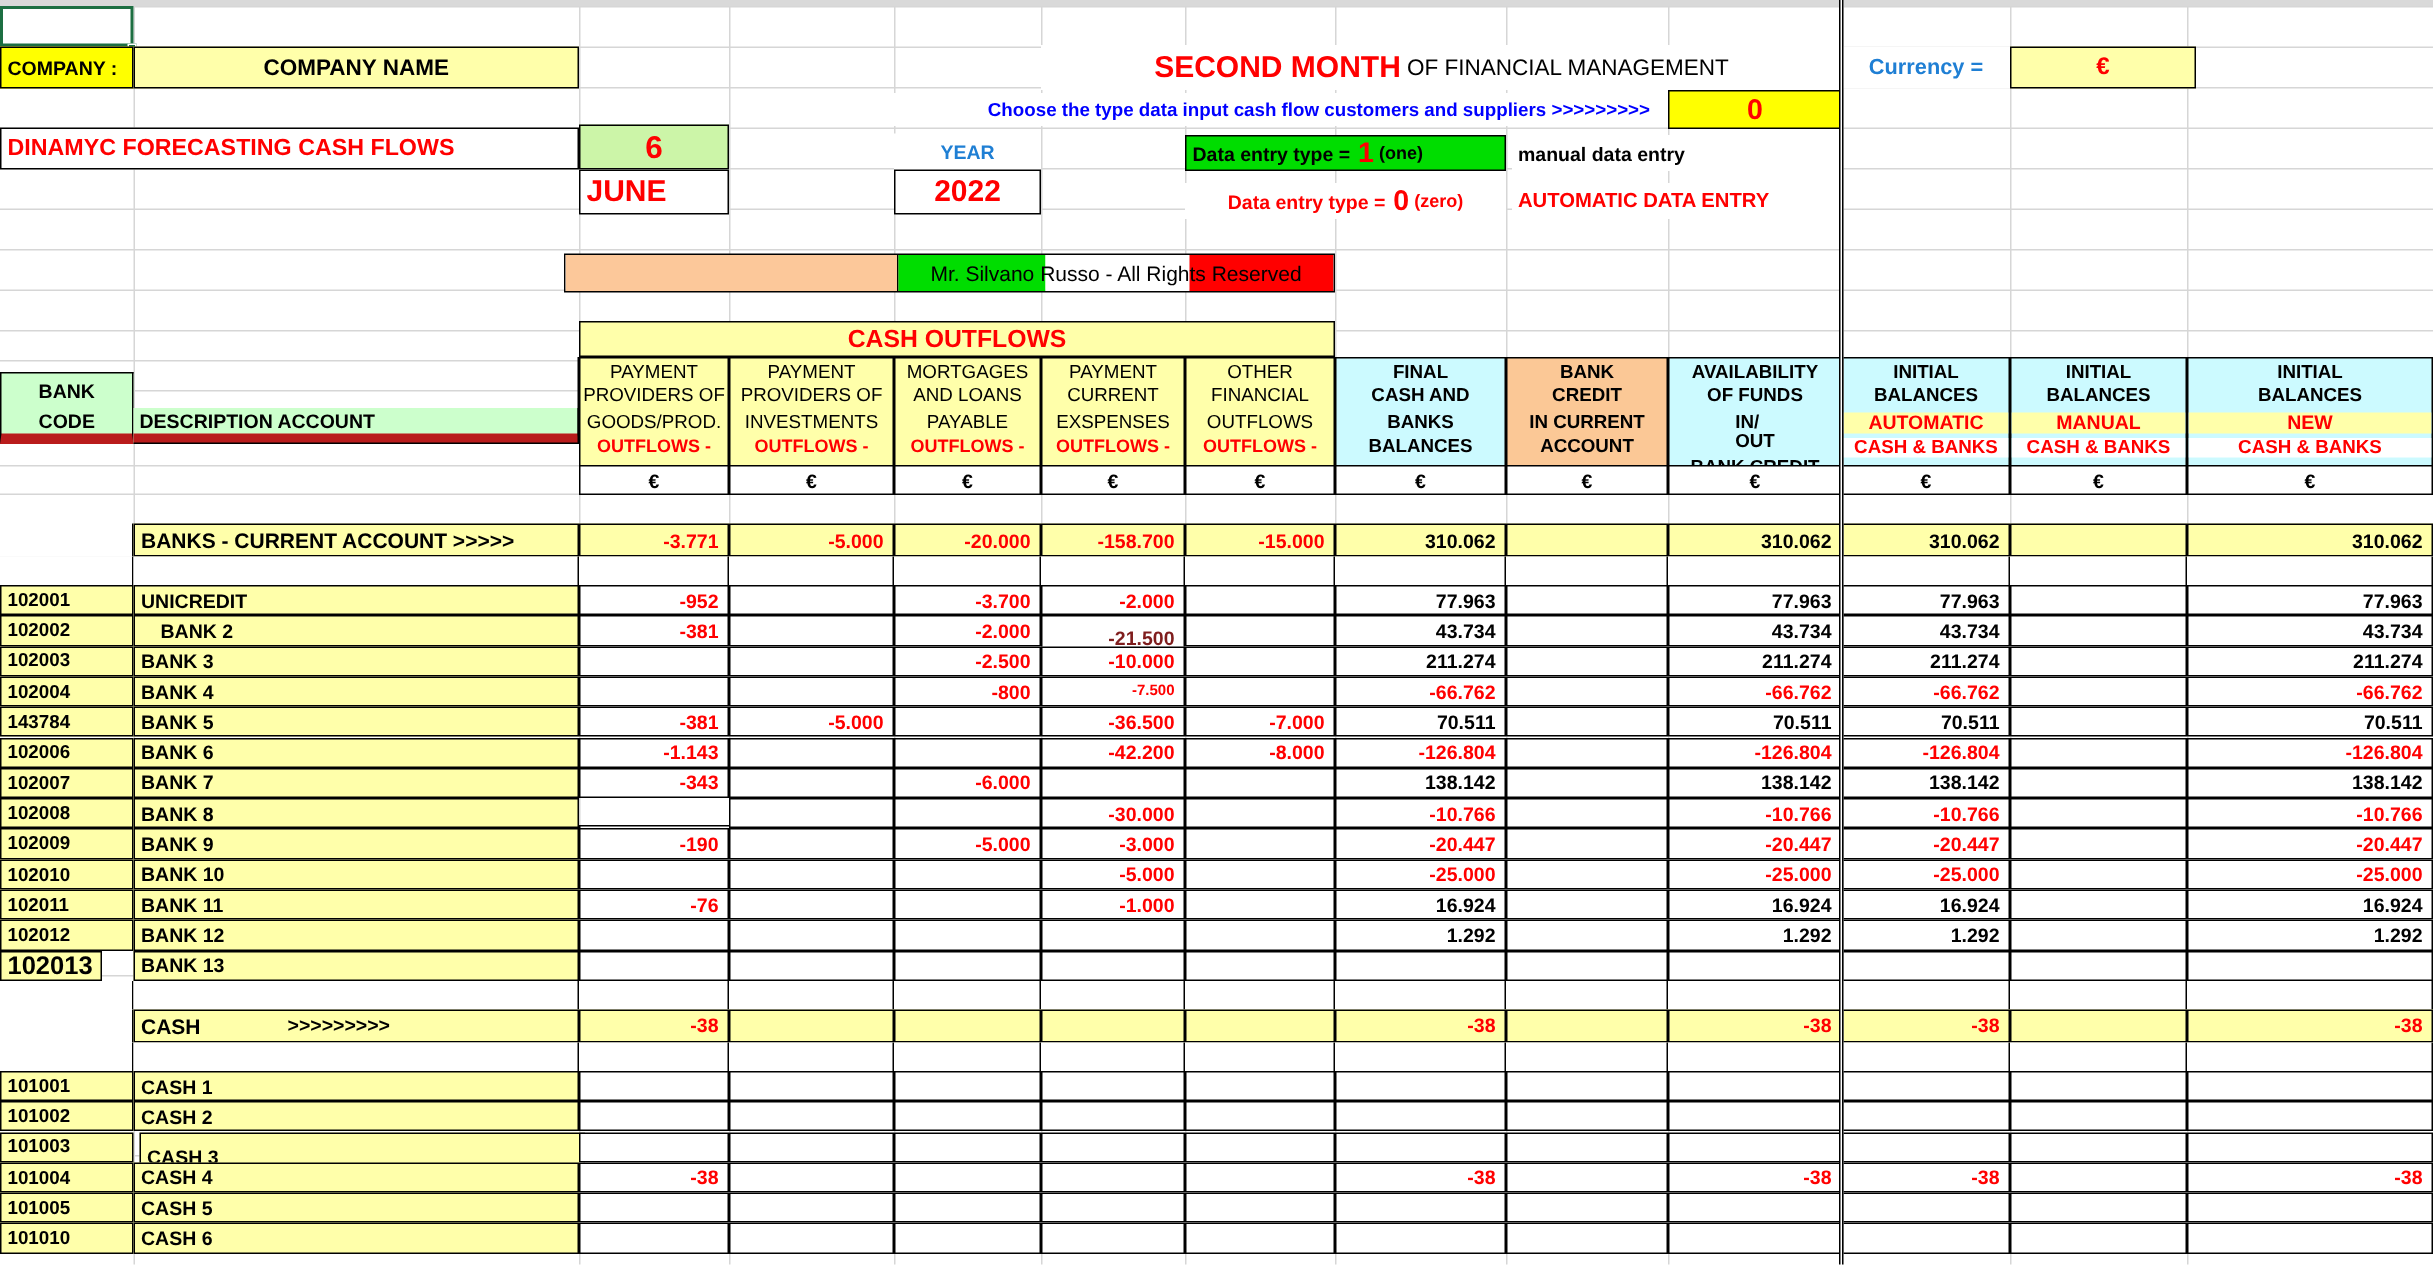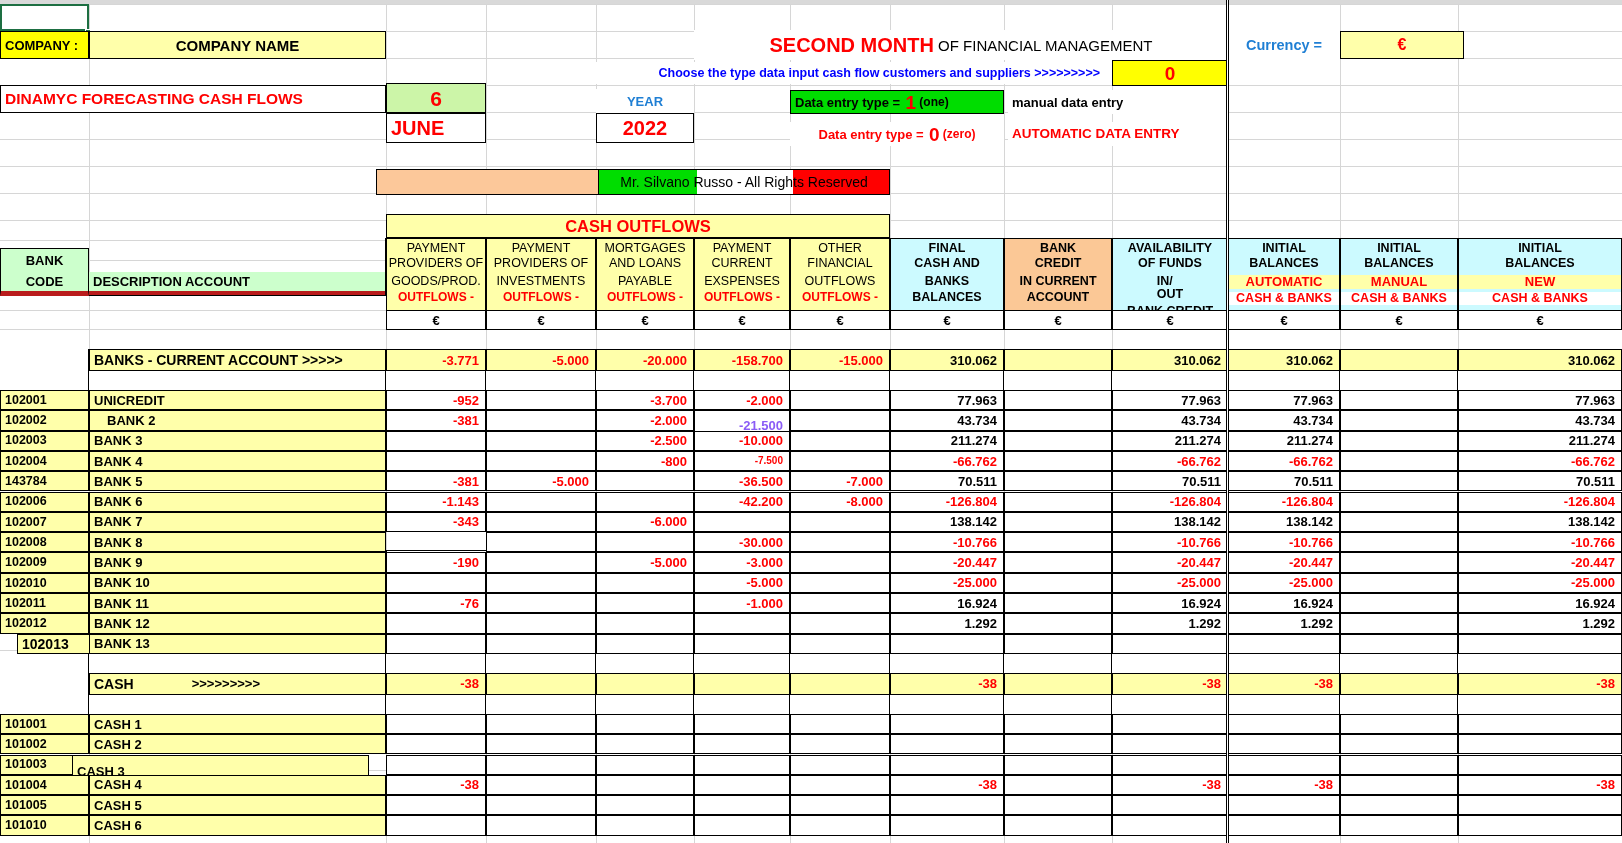--- a/index.html
+++ b/index.html
@@ -26,21 +26,21 @@
     font-weight:bold;
     color:#000000;
     white-space:nowrap;
     overflow:hidden;
     line-height:1;
   }
   .bk   { border:1px solid #000000; }
   .bkr  { border-right:1px solid #000000; }
   .bkl  { border-left:1px solid #000000; }
   .bkt  { border-top:1px solid #000000; }
-  .bkb  { border-bottom:5px solid #b91c1c; }
+  .bkb  { border-bottom:7px solid #b91c1c; }
   .left { justify-content:flex-start; padding-left:4px; }
   .right{ justify-content:flex-end; padding-right:6px; }
 
   .yel  { background:#ffff00; }
   .lyel { background:#ffffaa; }
   .lgrn { background:#ccffcc; }
   .lgrn2{ background:#ccf5a8; }
   .cyan { background:#ccfaff; }
   .orng { background:#fbc896; }
   .grn  { background:#00dd00; }
@@ -289,21 +289,21 @@
       <div class="cell white bk right" style="left: 1004px; top: 390px; width: 108px; height: 20.3px; font-size: 13px; color: rgb(0, 0, 0);"></div>
       <div class="cell white bk right" style="left: 1112px; top: 390px; width: 116px; height: 20.3px; font-size: 13px; color: rgb(0, 0, 0);">77.963</div>
       <div class="cell white bk right" style="left: 1228px; top: 390px; width: 112px; height: 20.3px; font-size: 13px; color: rgb(0, 0, 0);">77.963</div>
       <div class="cell white bk right" style="left: 1340px; top: 390px; width: 118px; height: 20.3px; font-size: 13px; color: rgb(0, 0, 0);"></div>
       <div class="cell white bk right" style="left: 1458px; top: 390px; width: 164px; height: 20.3px; font-size: 13px; color: rgb(0, 0, 0);">77.963</div>
       <div class="cell lyel bk left" style="left: 0px; top: 410.3px; width: 89px; height: 20.3px; font-size: 12.5px;">102002</div>
       <div class="cell lyel bk left" style="left: 89px; top: 410.3px; width: 297px; height: 20.3px; font-size: 13px; padding-left: 17px;">BANK 2</div>
       <div class="cell white bk right" style="left: 386px; top: 410.3px; width: 100px; height: 20.3px; font-size: 13px; color: rgb(255, 0, 0);">-381</div>
       <div class="cell white bk right" style="left: 486px; top: 410.3px; width: 110px; height: 20.3px; font-size: 13px; color: rgb(0, 0, 0);"></div>
       <div class="cell white bk right" style="left: 596px; top: 410.3px; width: 98px; height: 20.3px; font-size: 13px; color: rgb(255, 0, 0);">-2.000</div>
-      <div class="cell white bk right" style="left: 694px; top: 410.3px; width: 96px; height: 31px; font-size: 13px; color: #8b5cf6;">-21.500</div>
+      <div class="cell white bk right" style="left: 694px; top: 410.3px; width: 96px; height: 31px; font-size: 13px; color: #7f1d1d;">-21.500</div>
       <div class="cell white bk right" style="left: 790px; top: 410.3px; width: 100px; height: 20.3px; font-size: 13px; color: rgb(0, 0, 0);"></div>
       <div class="cell white bk right" style="left: 890px; top: 410.3px; width: 114px; height: 20.3px; font-size: 13px; color: rgb(0, 0, 0);">43.734</div>
       <div class="cell white bk right" style="left: 1004px; top: 410.3px; width: 108px; height: 20.3px; font-size: 13px; color: rgb(0, 0, 0);"></div>
       <div class="cell white bk right" style="left: 1112px; top: 410.3px; width: 116px; height: 20.3px; font-size: 13px; color: rgb(0, 0, 0);">43.734</div>
       <div class="cell white bk right" style="left: 1228px; top: 410.3px; width: 112px; height: 20.3px; font-size: 13px; color: rgb(0, 0, 0);">43.734</div>
       <div class="cell white bk right" style="left: 1340px; top: 410.3px; width: 118px; height: 20.3px; font-size: 13px; color: rgb(0, 0, 0);"></div>
       <div class="cell white bk right" style="left: 1458px; top: 410.3px; width: 164px; height: 20.3px; font-size: 13px; color: rgb(0, 0, 0);">43.734</div>
       <div class="cell lyel bk left" style="left: 0px; top: 430.6px; width: 89px; height: 20.3px; font-size: 12.5px;">102003</div>
       <div class="cell lyel bk left" style="left: 89px; top: 430.6px; width: 297px; height: 20.3px; font-size: 13px;">BANK 3</div>
       <div class="cell white bk right" style="left: 386px; top: 430.6px; width: 100px; height: 20.3px; font-size: 13px; color: rgb(0, 0, 0);"></div>
@@ -427,21 +427,21 @@
       <div class="cell white bk right" style="left: 486px; top: 613.3px; width: 110px; height: 20.3px; font-size: 13px; color: rgb(0, 0, 0);"></div>
       <div class="cell white bk right" style="left: 596px; top: 613.3px; width: 98px; height: 20.3px; font-size: 13px; color: rgb(0, 0, 0);"></div>
       <div class="cell white bk right" style="left: 694px; top: 613.3px; width: 96px; height: 20.3px; font-size: 13px; color: rgb(0, 0, 0);"></div>
       <div class="cell white bk right" style="left: 790px; top: 613.3px; width: 100px; height: 20.3px; font-size: 13px; color: rgb(0, 0, 0);"></div>
       <div class="cell white bk right" style="left: 890px; top: 613.3px; width: 114px; height: 20.3px; font-size: 13px; color: rgb(0, 0, 0);">1.292</div>
       <div class="cell white bk right" style="left: 1004px; top: 613.3px; width: 108px; height: 20.3px; font-size: 13px; color: rgb(0, 0, 0);"></div>
       <div class="cell white bk right" style="left: 1112px; top: 613.3px; width: 116px; height: 20.3px; font-size: 13px; color: rgb(0, 0, 0);">1.292</div>
       <div class="cell white bk right" style="left: 1228px; top: 613.3px; width: 112px; height: 20.3px; font-size: 13px; color: rgb(0, 0, 0);">1.292</div>
       <div class="cell white bk right" style="left: 1340px; top: 613.3px; width: 118px; height: 20.3px; font-size: 13px; color: rgb(0, 0, 0);"></div>
       <div class="cell white bk right" style="left: 1458px; top: 613.3px; width: 164px; height: 20.3px; font-size: 13px; color: rgb(0, 0, 0);">1.292</div>
-      <div class="cell lyel bk left" style="left: 17px; top: 633.6px; width: 89px; height: 20.3px; font-size: 14px;">102013</div>
+      <div class="cell lyel bk left" style="left: 0px; top: 633.6px; width: 68px; height: 20.3px; font-size: 17px;">102013</div>
       <div class="cell lyel bk left" style="left: 89px; top: 633.6px; width: 297px; height: 20.3px; font-size: 13px;">BANK 13</div>
       <div class="cell white bk right" style="left: 386px; top: 633.6px; width: 100px; height: 20.3px; font-size: 13px; color: rgb(0, 0, 0);"></div>
       <div class="cell white bk right" style="left: 486px; top: 633.6px; width: 110px; height: 20.3px; font-size: 13px; color: rgb(0, 0, 0);"></div>
       <div class="cell white bk right" style="left: 596px; top: 633.6px; width: 98px; height: 20.3px; font-size: 13px; color: rgb(0, 0, 0);"></div>
       <div class="cell white bk right" style="left: 694px; top: 633.6px; width: 96px; height: 20.3px; font-size: 13px; color: rgb(0, 0, 0);"></div>
       <div class="cell white bk right" style="left: 790px; top: 633.6px; width: 100px; height: 20.3px; font-size: 13px; color: rgb(0, 0, 0);"></div>
       <div class="cell white bk right" style="left: 890px; top: 633.6px; width: 114px; height: 20.3px; font-size: 13px; color: rgb(0, 0, 0);"></div>
       <div class="cell white bk right" style="left: 1004px; top: 633.6px; width: 108px; height: 20.3px; font-size: 13px; color: rgb(0, 0, 0);"></div>
       <div class="cell white bk right" style="left: 1112px; top: 633.6px; width: 116px; height: 20.3px; font-size: 13px; color: rgb(0, 0, 0);"></div>
       <div class="cell white bk right" style="left: 1228px; top: 633.6px; width: 112px; height: 20.3px; font-size: 13px; color: rgb(0, 0, 0);"></div>
@@ -509,21 +509,21 @@
       <div class="cell white bk right" style="left: 596px; top: 734.2px; width: 98px; height: 20.3px; font-size: 13px; color: rgb(0, 0, 0);"></div>
       <div class="cell white bk right" style="left: 694px; top: 734.2px; width: 96px; height: 20.3px; font-size: 13px; color: rgb(0, 0, 0);"></div>
       <div class="cell white bk right" style="left: 790px; top: 734.2px; width: 100px; height: 20.3px; font-size: 13px; color: rgb(0, 0, 0);"></div>
       <div class="cell white bk right" style="left: 890px; top: 734.2px; width: 114px; height: 20.3px; font-size: 13px; color: rgb(0, 0, 0);"></div>
       <div class="cell white bk right" style="left: 1004px; top: 734.2px; width: 108px; height: 20.3px; font-size: 13px; color: rgb(0, 0, 0);"></div>
       <div class="cell white bk right" style="left: 1112px; top: 734.2px; width: 116px; height: 20.3px; font-size: 13px; color: rgb(0, 0, 0);"></div>
       <div class="cell white bk right" style="left: 1228px; top: 734.2px; width: 112px; height: 20.3px; font-size: 13px; color: rgb(0, 0, 0);"></div>
       <div class="cell white bk right" style="left: 1340px; top: 734.2px; width: 118px; height: 20.3px; font-size: 13px; color: rgb(0, 0, 0);"></div>
       <div class="cell white bk right" style="left: 1458px; top: 734.2px; width: 164px; height: 20.3px; font-size: 13px; color: rgb(0, 0, 0);"></div>
       <div class="cell lyel bk left" style="left: 0px; top: 754.5px; width: 89px; height: 20.3px; font-size: 12.5px;">101003</div>
-      <div class="cell lyel bk left" style="left: 72px; top: 754.5px; width: 297px; height: 33px; font-size: 13px;">CASH 3</div>
+      <div class="cell lyel bk left" style="left: 93px; top: 754.5px; width: 297px; height: 33px; font-size: 13px;">CASH 3</div>
       <div class="cell white bk right" style="left: 386px; top: 754.5px; width: 100px; height: 20.3px; font-size: 13px; color: rgb(0, 0, 0);"></div>
       <div class="cell white bk right" style="left: 486px; top: 754.5px; width: 110px; height: 20.3px; font-size: 13px; color: rgb(0, 0, 0);"></div>
       <div class="cell white bk right" style="left: 596px; top: 754.5px; width: 98px; height: 20.3px; font-size: 13px; color: rgb(0, 0, 0);"></div>
       <div class="cell white bk right" style="left: 694px; top: 754.5px; width: 96px; height: 20.3px; font-size: 13px; color: rgb(0, 0, 0);"></div>
       <div class="cell white bk right" style="left: 790px; top: 754.5px; width: 100px; height: 20.3px; font-size: 13px; color: rgb(0, 0, 0);"></div>
       <div class="cell white bk right" style="left: 890px; top: 754.5px; width: 114px; height: 20.3px; font-size: 13px; color: rgb(0, 0, 0);"></div>
       <div class="cell white bk right" style="left: 1004px; top: 754.5px; width: 108px; height: 20.3px; font-size: 13px; color: rgb(0, 0, 0);"></div>
       <div class="cell white bk right" style="left: 1112px; top: 754.5px; width: 116px; height: 20.3px; font-size: 13px; color: rgb(0, 0, 0);"></div>
       <div class="cell white bk right" style="left: 1228px; top: 754.5px; width: 112px; height: 20.3px; font-size: 13px; color: rgb(0, 0, 0);"></div>
       <div class="cell white bk right" style="left: 1340px; top: 754.5px; width: 118px; height: 20.3px; font-size: 13px; color: rgb(0, 0, 0);"></div>

